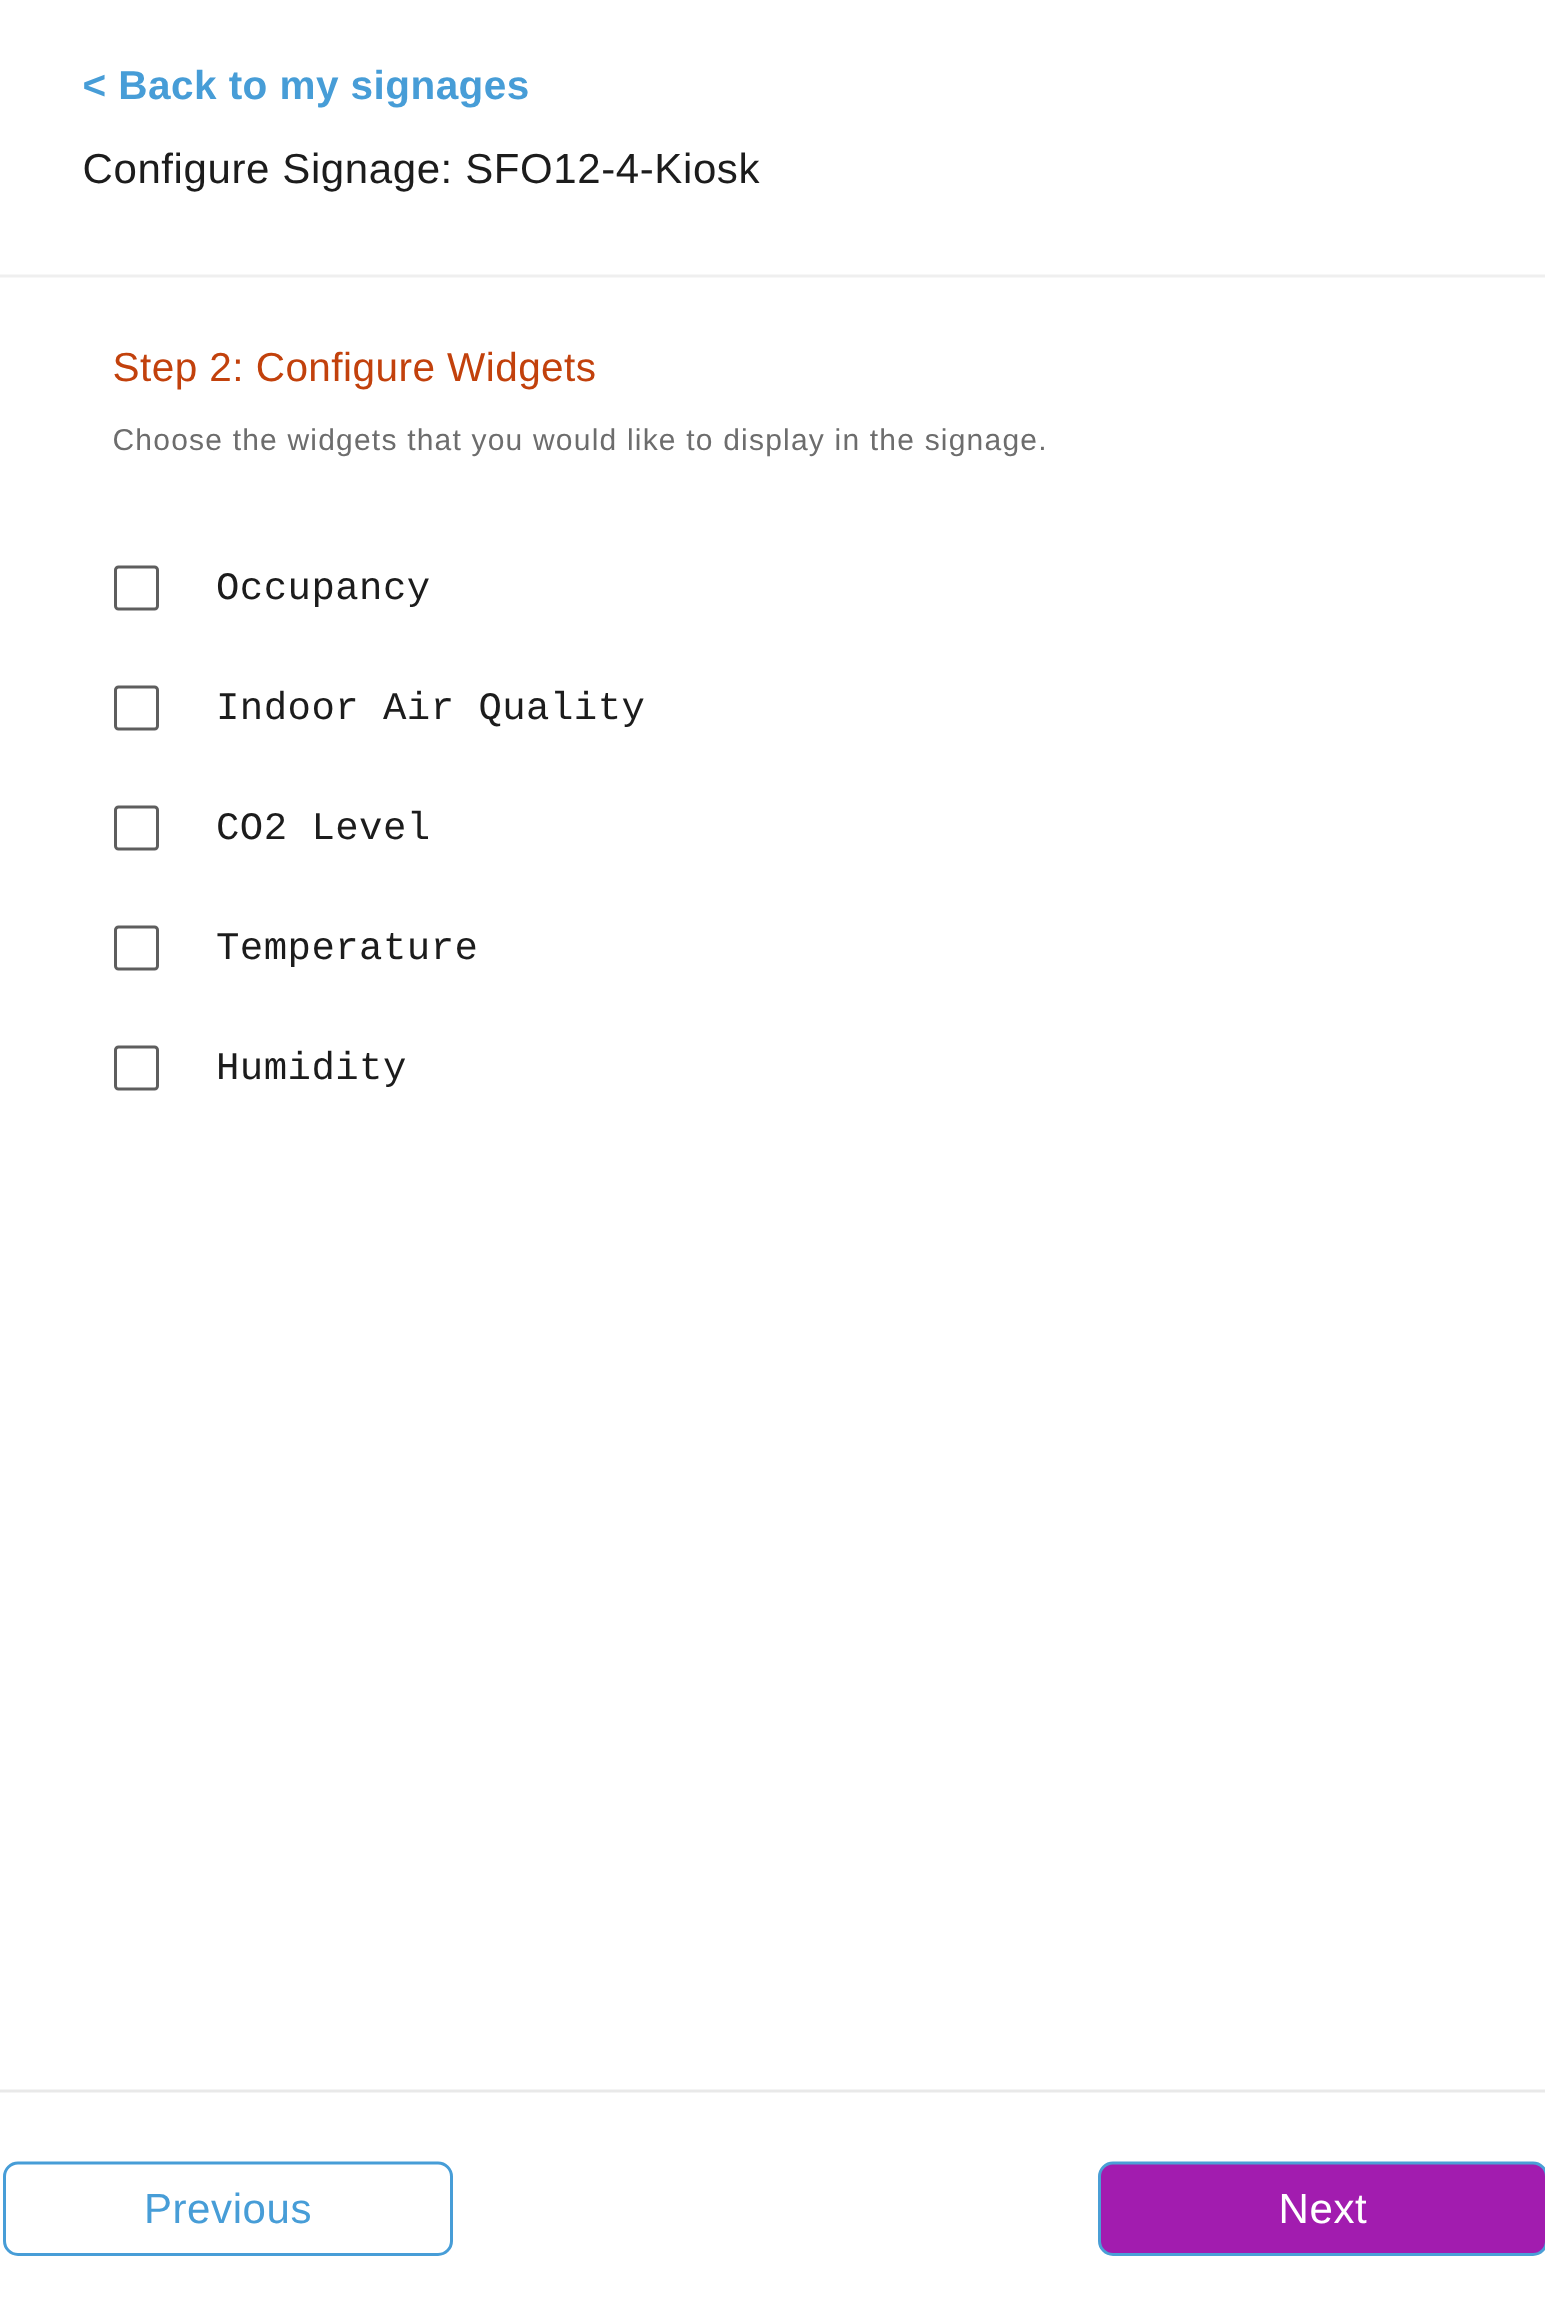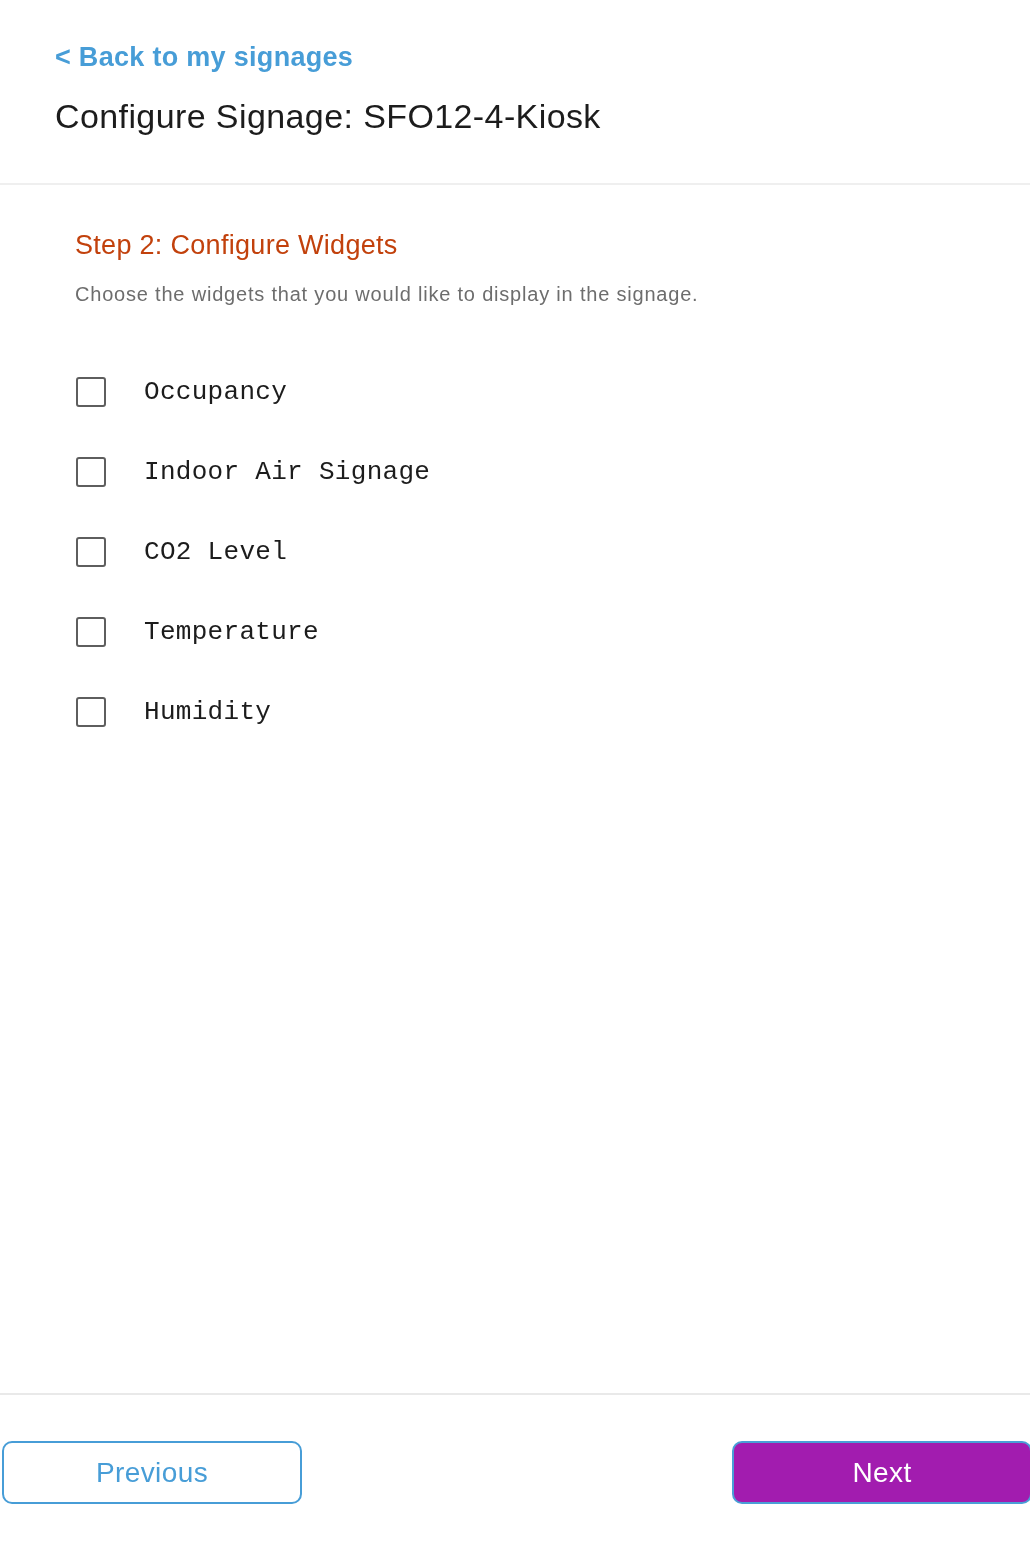--- a/index.html
+++ b/index.html
@@ -23,21 +23,21 @@
     color: #479dd7;
     letter-spacing: 0.3px;
     text-decoration: none;
     cursor: pointer;
   }
   .page-title {
     position: absolute;
     left: 55px;
     top: 97px;
     margin: 0;
-    font-size: 34px;
+    font-size: 28px;
     font-weight: 500;
     color: #1c1c1c;
     letter-spacing: 0.4px;
   }
   .top-divider {
     position: absolute;
     left: 0;
     top: 183px;
     width: 100%;
     height: 2px;
@@ -154,21 +154,21 @@
 <p class="step-desc">Choose the widgets that you would like to display in the signage.</p>
 
 <div class="widget-list">
   <div class="widget-row">
     <span class="checkbox"></span>
     <span class="widget-label">Occupancy</span>
   </div>
 
   <div class="widget-row">
     <span class="checkbox"></span>
-    <span class="widget-label">Indoor Air Signage</span>
+    <span class="widget-label">Indoor Air Quality</span>
   </div>
 
   <div class="widget-row">
     <span class="checkbox"></span>
     <span class="widget-label">CO2 Level</span>
   </div>
 
   <div class="widget-row">
     <span class="checkbox"></span>
     <span class="widget-label">Temperature</span>

